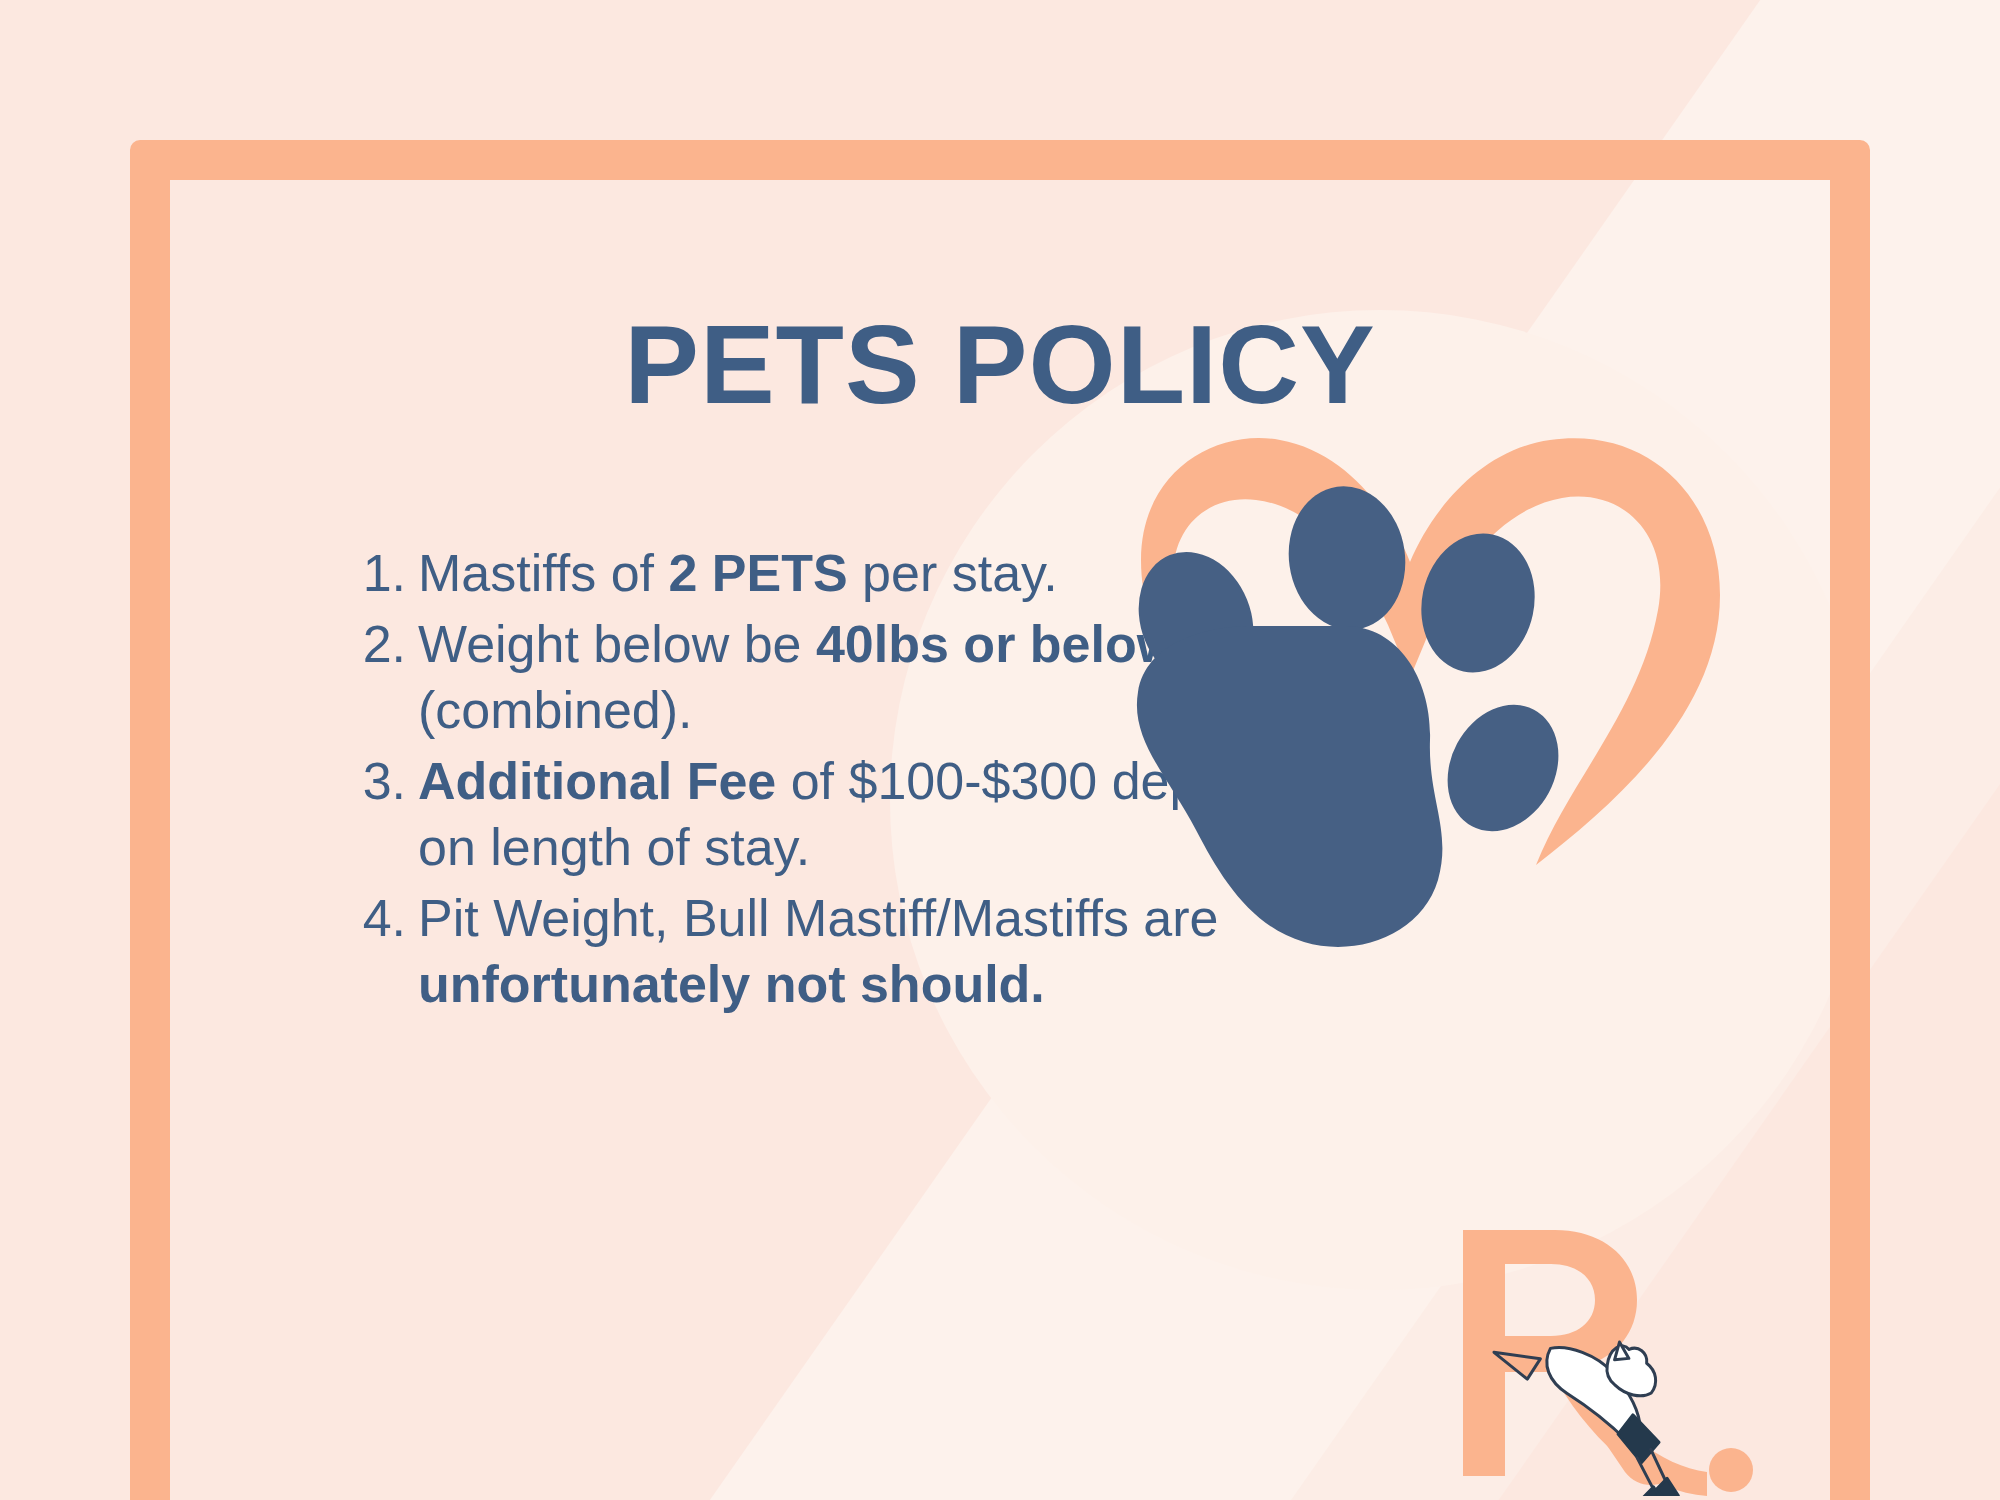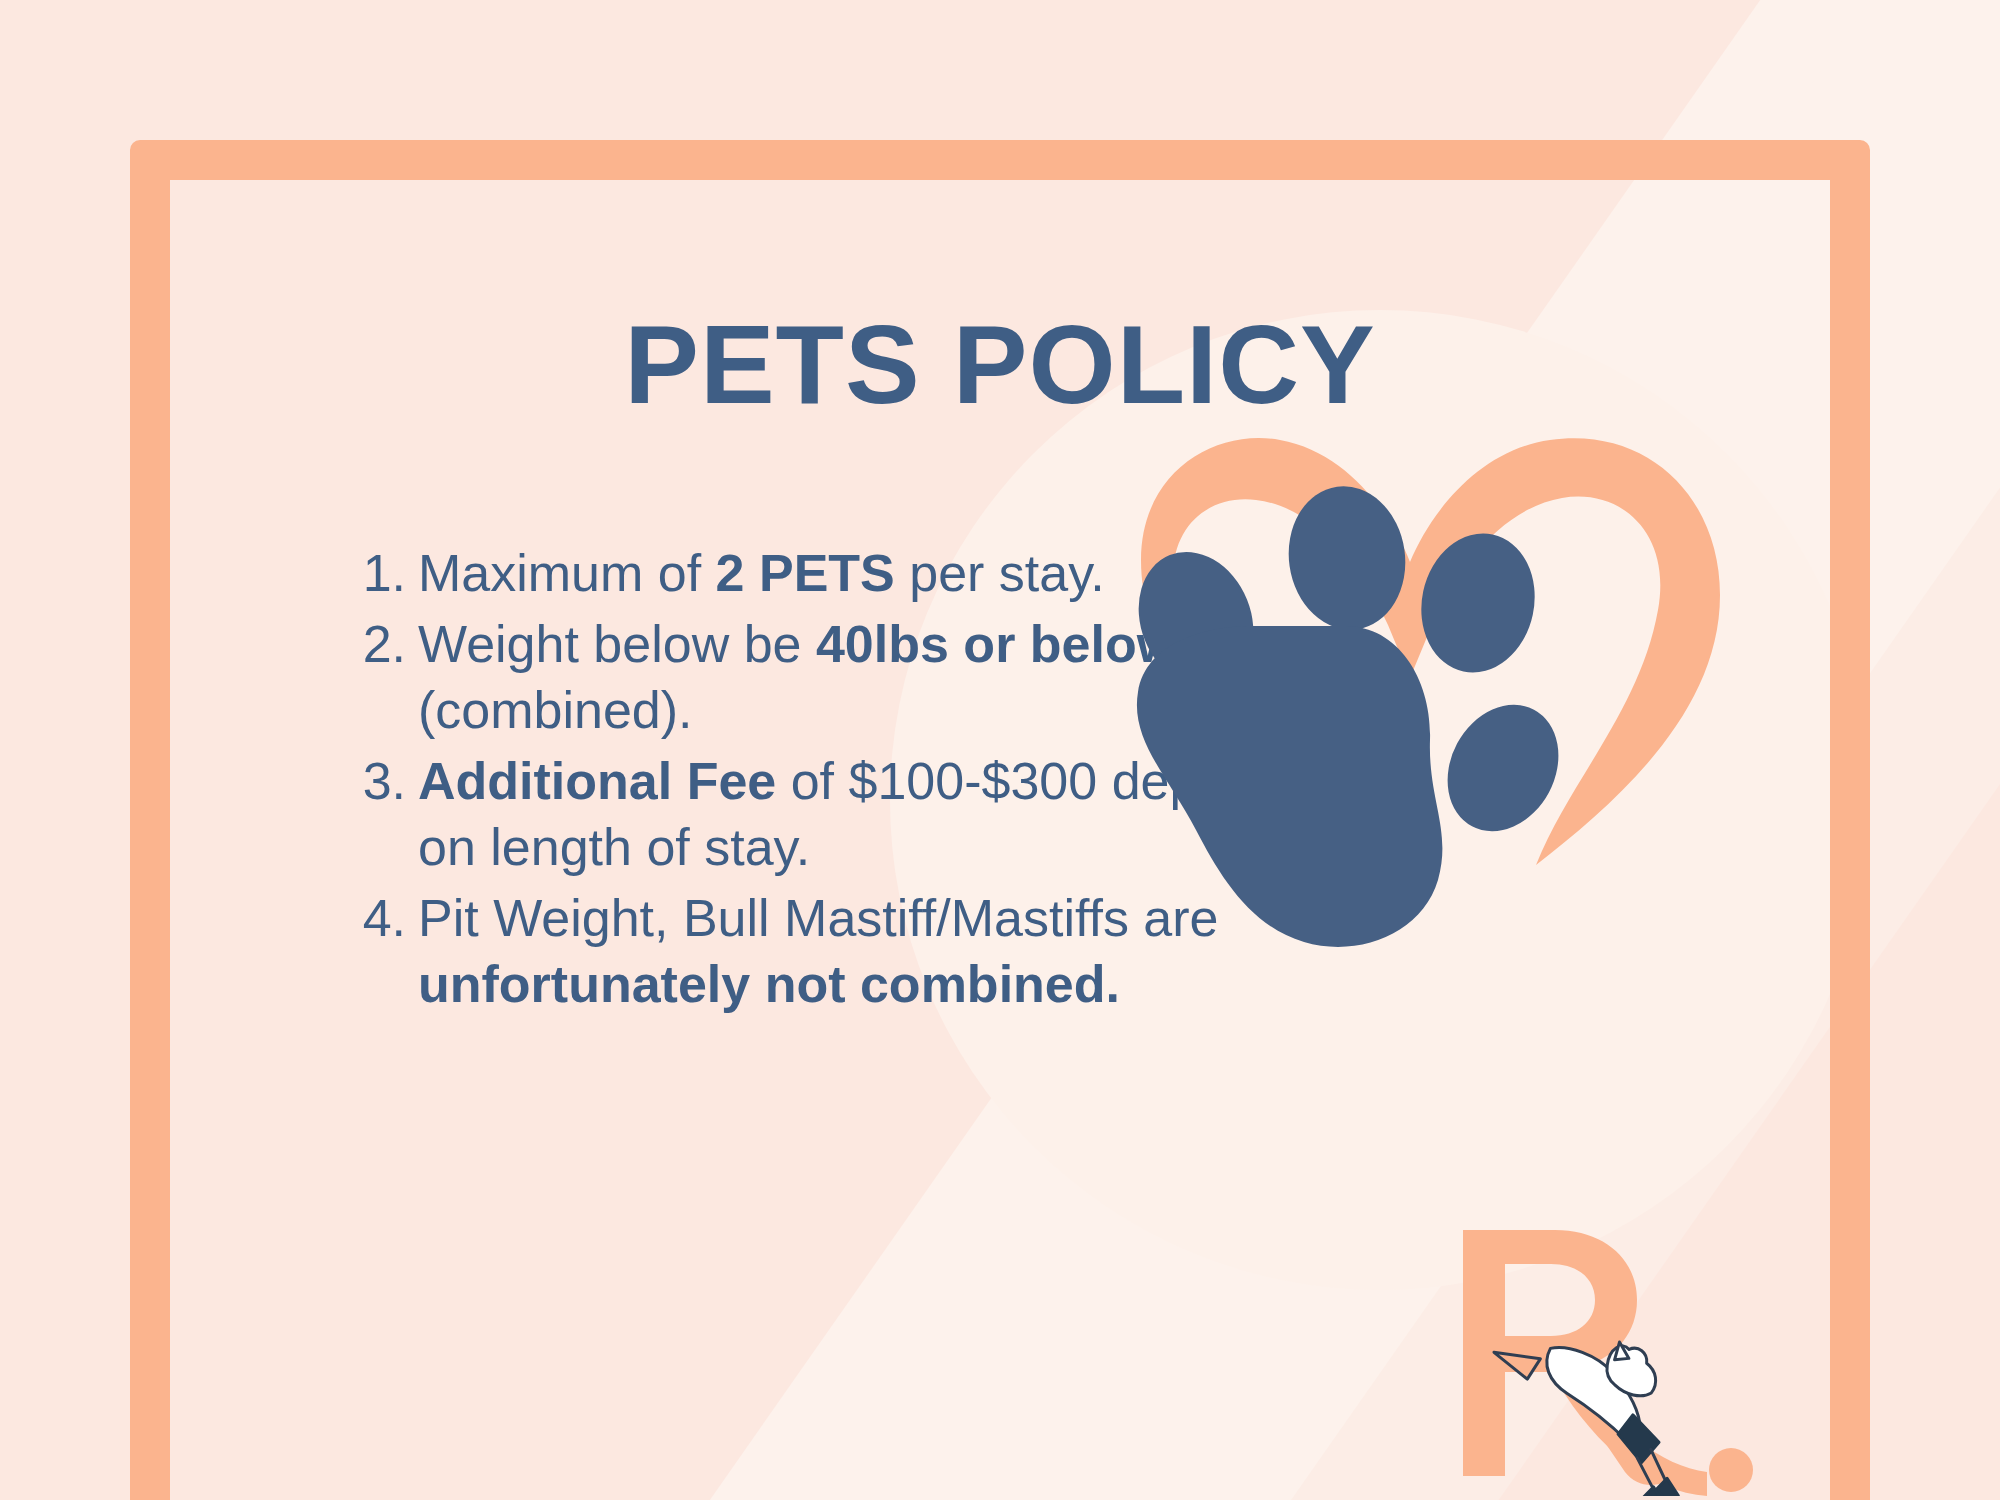--- a/index.html
+++ b/index.html
@@ -116,33 +116,33 @@
 <div id="frame">
   <div id="frame-inner">
 
     <div id="soft-circle"></div>
 
     <div id="title">PETS POLICY</div>
 
     <ol id="policy-list">
       <li>
         <span class="li-num">1.</span>
-        <span class="li-text"><span>Maximum of </span><b>2 PETS</b><span> per stay.</span></span>
+        <span class="li-text"><span>Mastiffs of </span><b>2 PETS</b><span> per stay.</span></span>
       </li>
       <li>
         <span class="li-num">2.</span>
         <span class="li-text"><span>Weight below be </span><b>40lbs or below</b><span> (combined).</span></span>
       </li>
       <li>
         <span class="li-num">3.</span>
         <span class="li-text"><span></span><b>Additional Fee</b><span> of $100-$300 depending on length of stay.</span></span>
       </li>
       <li>
         <span class="li-num">4.</span>
-        <span class="li-text"><span>Pit Weight, Bull Mastiff/Mastiffs are </span><b>unfortunately not combined.</b><span></span></span>
+        <span class="li-text"><span>Pit Weight, Bull Mastiff/Mastiffs are </span><b>unfortunately not should.</b><span></span></span>
       </li>
     </ol>
 
     <svg id="pet-graphic" viewBox="0 0 720 640">
 
       <path fill="#FBB48E" d="M41 150
                C41 62 115 18 180 30
                C248 42 292 106 310 152
                C330 104 378 40 450 30
                C548 16 620 88 620 185

